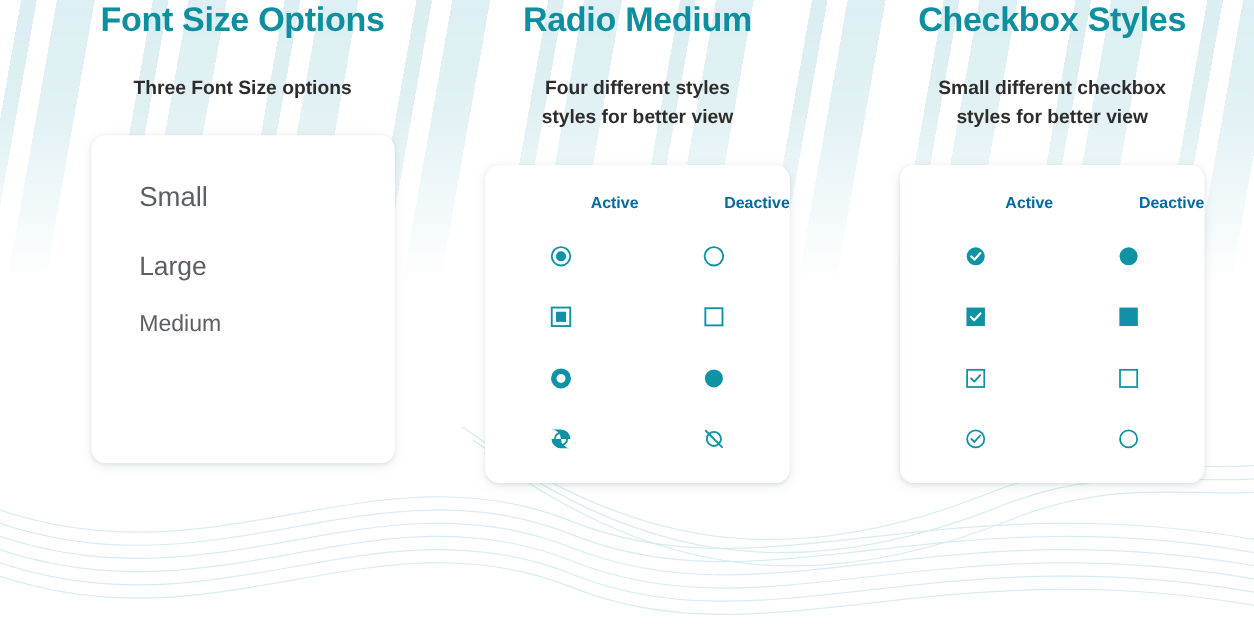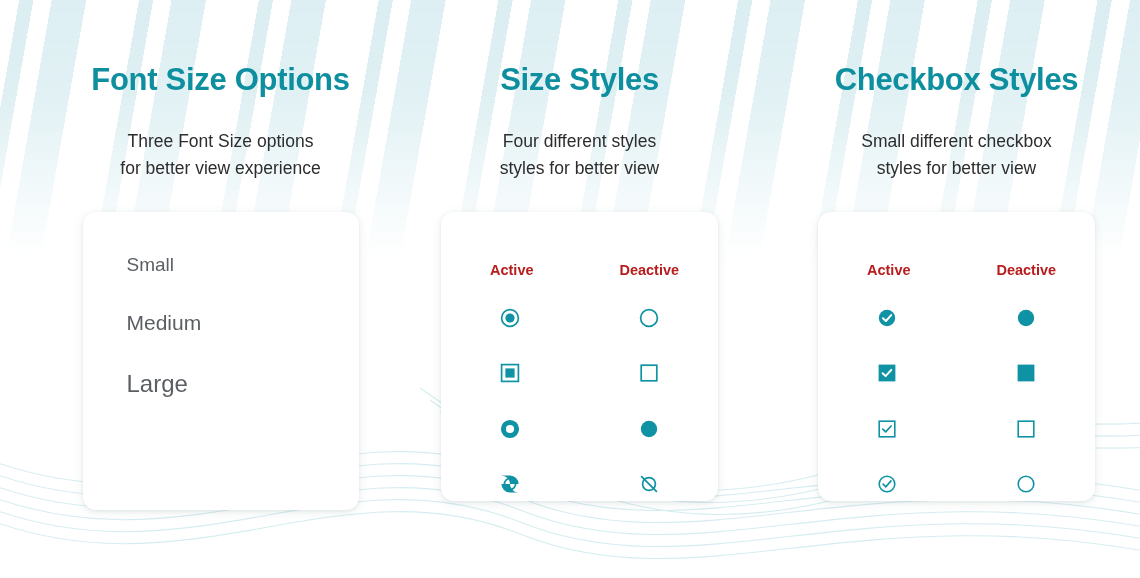--- a/index.html
+++ b/index.html
@@ -52,41 +52,41 @@
 
   
   .columns {
     position: relative;
     z-index: 2;
     display: flex;
     padding: 0;
   }
   .column {
     box-sizing: border-box;
-    padding-top: 62px;
   }
   .col-1 { width: 395px; padding-left: 46px; }
   .col-2 { width: 360px; padding-left: 9px; }
   .col-3 { width: 385px; padding-left: 18px; }
 
   .col-heading {
     color: #0d8f9f;
     font-size: 31px;
     font-weight: bold;
     letter-spacing: -0.3px;
     margin: 0 0 30px 0;
     text-align: center;
     white-space: nowrap;
   }
   .col-sub {
     color: #2d2d2d;
     font-size: 17.5px;
     line-height: 27px;
     text-align: center;
     margin: 0 0 30px 0;
+    font-weight: bold;
   }
   .col-sub .line { display: block; }
 
   
   .card {
     background: #ffffff;
     border-radius: 13px;
     box-shadow: 0 2px 10px rgba(120,140,150,0.17),
                 0 1px 3px rgba(120,140,150,0.12);
     box-sizing: border-box;
@@ -95,41 +95,40 @@
     width: 276px;
     height: 298px;
     margin: 0 auto;
     padding: 42px 0 0 44px;
   }
   .font-row {
     color: #5b5f63;
     font-weight: normal;
     margin-bottom: 26px;
   }
-  .font-row.sz-small  { font-size: 19px; margin-bottom: 35px; }
+  .font-row.sz-small  { font-size: 25px; margin-bottom: 35px; }
   .font-row.sz-medium { font-size: 21px; margin-bottom: 35px; }
   .font-row.sz-large  { font-size: 24px; }
 
   .card-options {
     width: 277px;
     height: 289px;
     margin: 0 auto;
     padding: 0;
   }
   .opt-head {
     display: flex;
     padding: 27px 0 0 0;
   }
   .opt-head .cell {
     flex: 1;
-    text-align: center;
+    text-align: right;
     font-size: 14.5px;
     font-weight: bold;
-    color: #b91c1c;
-    margin-top: 23px;
+    color: #0369a1;
   }
   .opt-rows { padding-top: 12px; }
   .opt-row {
     display: flex;
     align-items: center;
     height: 55.5px;
   }
   .opt-row .cell {
     flex: 1;
     display: flex;
@@ -160,31 +159,30 @@
     </g>
   </svg>
 </div>
 
 <div class="columns">
 
   <div class="column col-1">
     <h2 class="col-heading">Font Size Options</h2>
     <p class="col-sub">
       <span class="line">Three Font Size options</span>
-      <span class="line">for better view experience</span>
     </p>
     <div class="card card-fonts">
       <div class="font-row sz-small">Small</div>
+      <div class="font-row sz-large">Large</div>
       <div class="font-row sz-medium">Medium</div>
-      <div class="font-row sz-large">Large</div>
     </div>
   </div>
 
   <div class="column col-2">
-    <h2 class="col-heading">Size Styles</h2>
+    <h2 class="col-heading">Radio Medium</h2>
     <p class="col-sub">
       <span class="line">Four different styles</span>
       <span class="line">styles for better view</span>
     </p>
     <div class="card card-options card-radio">
       <div class="opt-head">
         <div class="cell">Active</div>
         <div class="cell">Deactive</div>
       </div>
       <div class="opt-rows">

